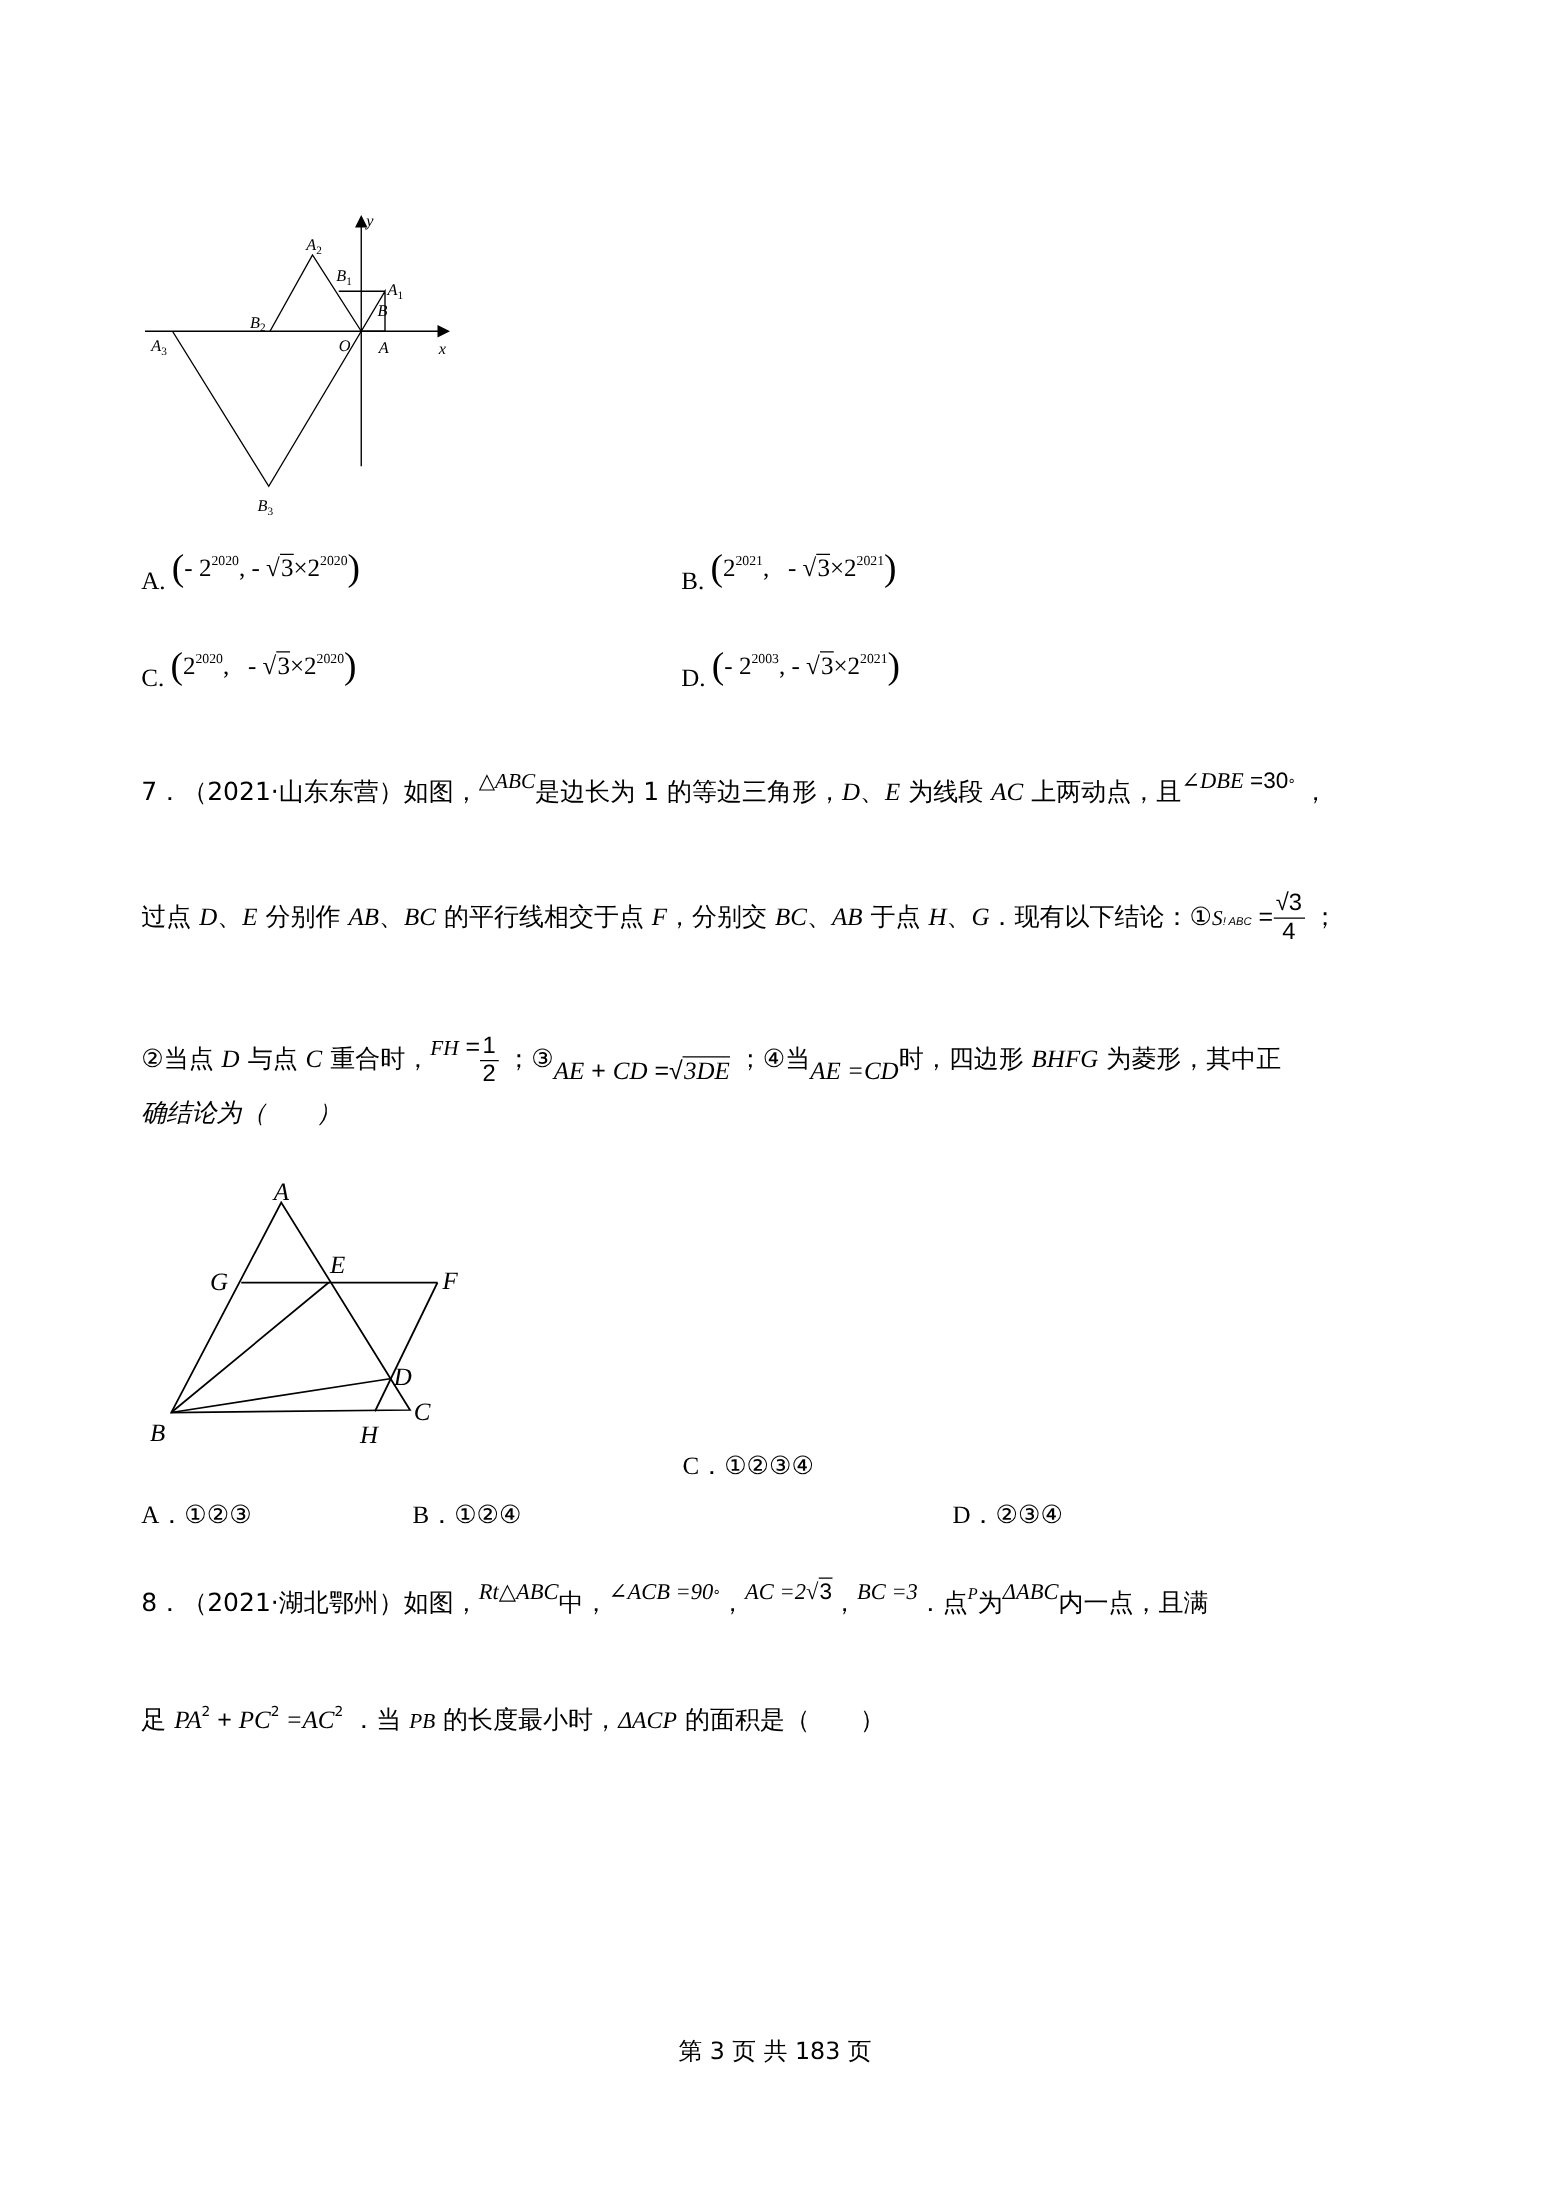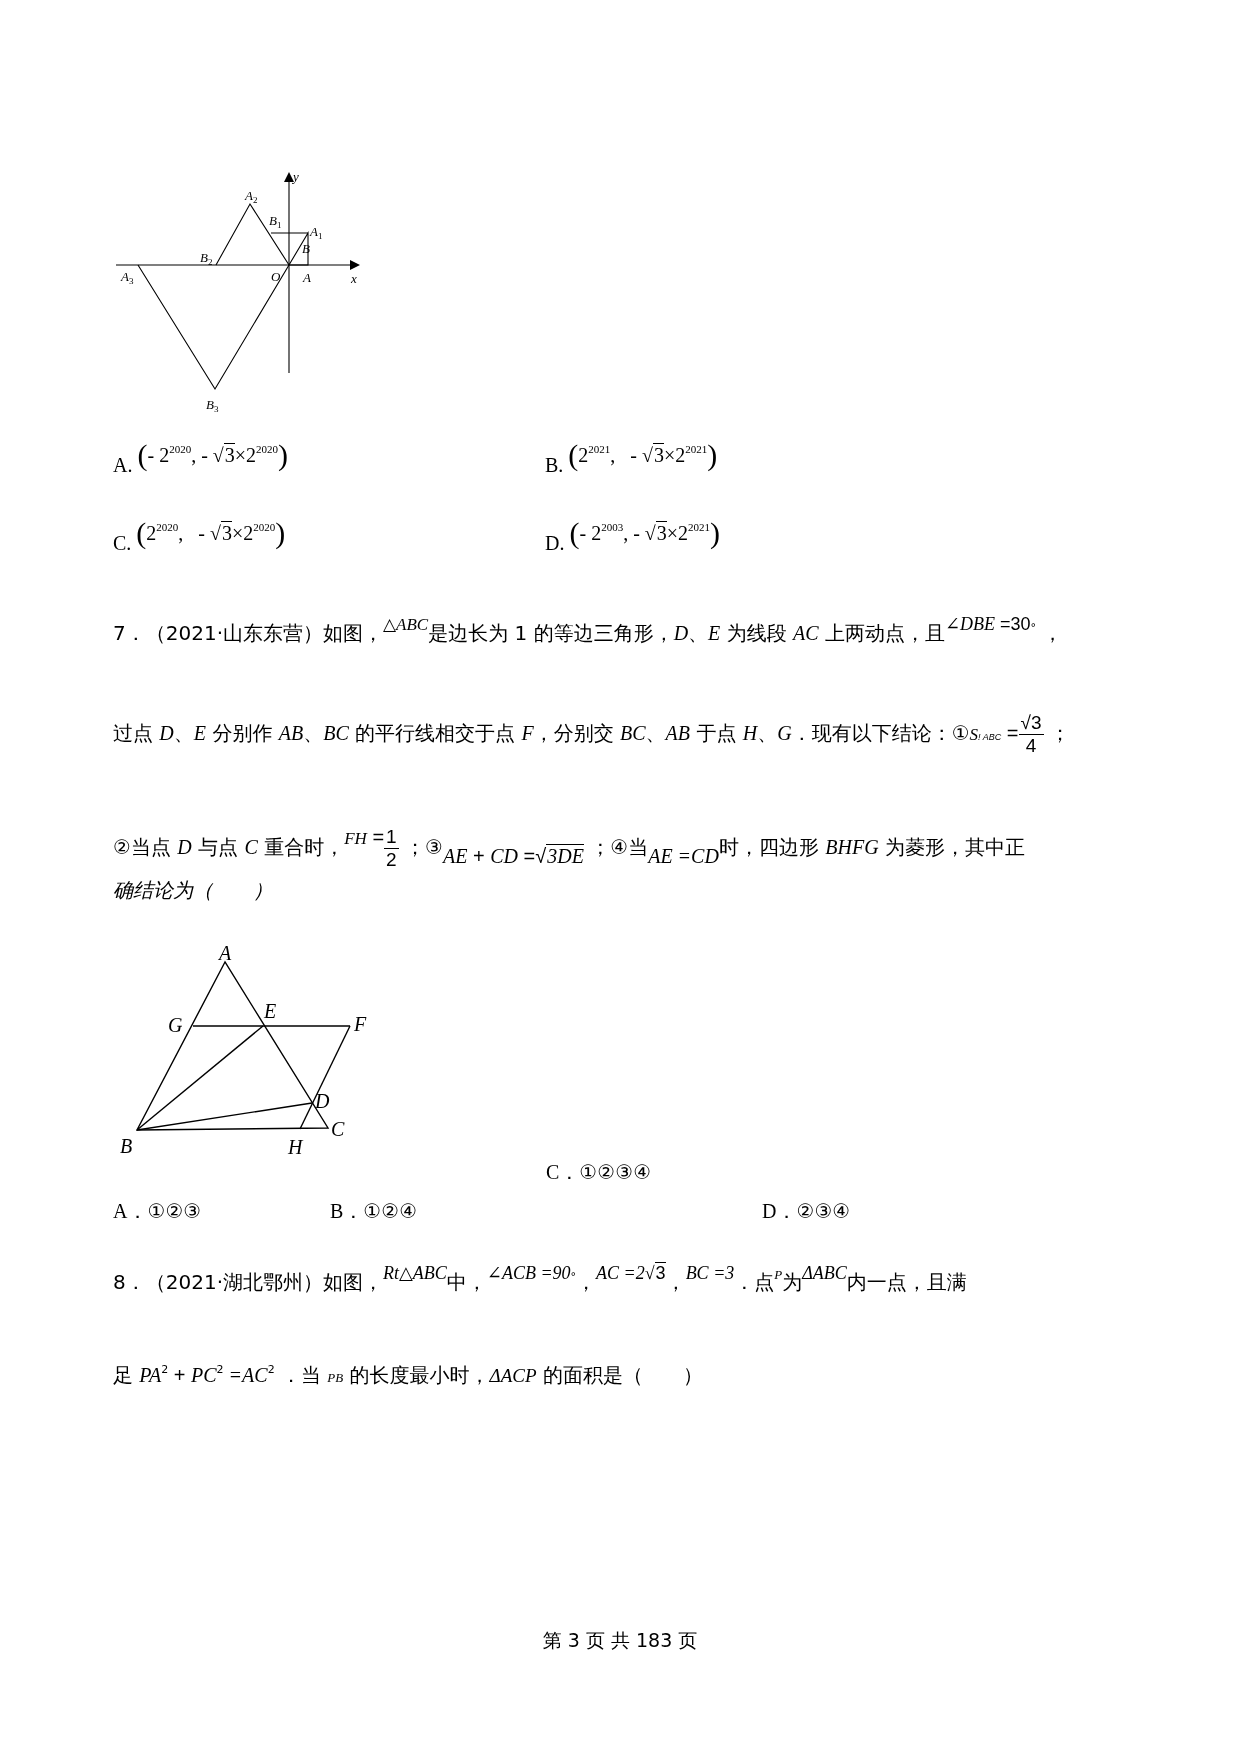--- a/index.html
+++ b/index.html
@@ -126,18 +126,18 @@
 </div>
 <div class="abs opt" style="left:762px; top:1198px;">
   <span>D</span><span>．</span><span style="font-family:'DejaVu Sans',sans-serif">②③④</span>
 </div>
 
 <div class="abs txt" style="left:113px; top:1265px;">
   <span>8．</span><span>（2021·湖北鄂州）</span><span>如图，</span><span class="m high" style="font-size:18px">Rt△ABC</span><span>中，</span><span class="m high" style="font-size:18px">∠ACB =90</span><span class="sup">°</span><span>，</span><span class="m high" style="font-size:18px">AC =2√</span><span class="mr high sqrt" style="font-size:18px">3</span><span>，</span><span class="m high" style="font-size:18px">BC =3</span><span>．点</span><span class="m high" style="font-size:13px">P</span><span>为</span><span class="m high" style="font-size:18px">ΔABC</span><span>内一点，且满</span>
 </div>
 
 <div class="abs txt" style="left:113px; top:1358px;">
-  <span>足 </span><span class="m">PA</span><span class="sup">2</span><span class="mr"> + </span><span class="m">PC</span><span class="sup">2</span><span class="m"> =AC</span><span class="sup">2</span><span> ．当 </span><span class="m" style="font-size:13px">PB</span><span> 的长度最小时，</span><span class="m" style="font-size:19px">ΔACP</span><span> 的面积是（　　）</span>
+  <span>足 </span><span class="m">PA</span><span class="sup">2</span><span class="mr"> + </span><span class="m">PC</span><span class="sup">2</span><span class="m"> =AC</span><span class="sup">2</span><span> ．当 </span><span class="m" style="font-size:17px">PB</span><span> 的长度最小时，</span><span class="m" style="font-size:19px">ΔACP</span><span> 的面积是（　　）</span>
 </div>
 
 <div class="abs footer" style="top:1628px;">
   <span>第 3 页 共 183 页</span>
 </div>
 
 </body></html>

